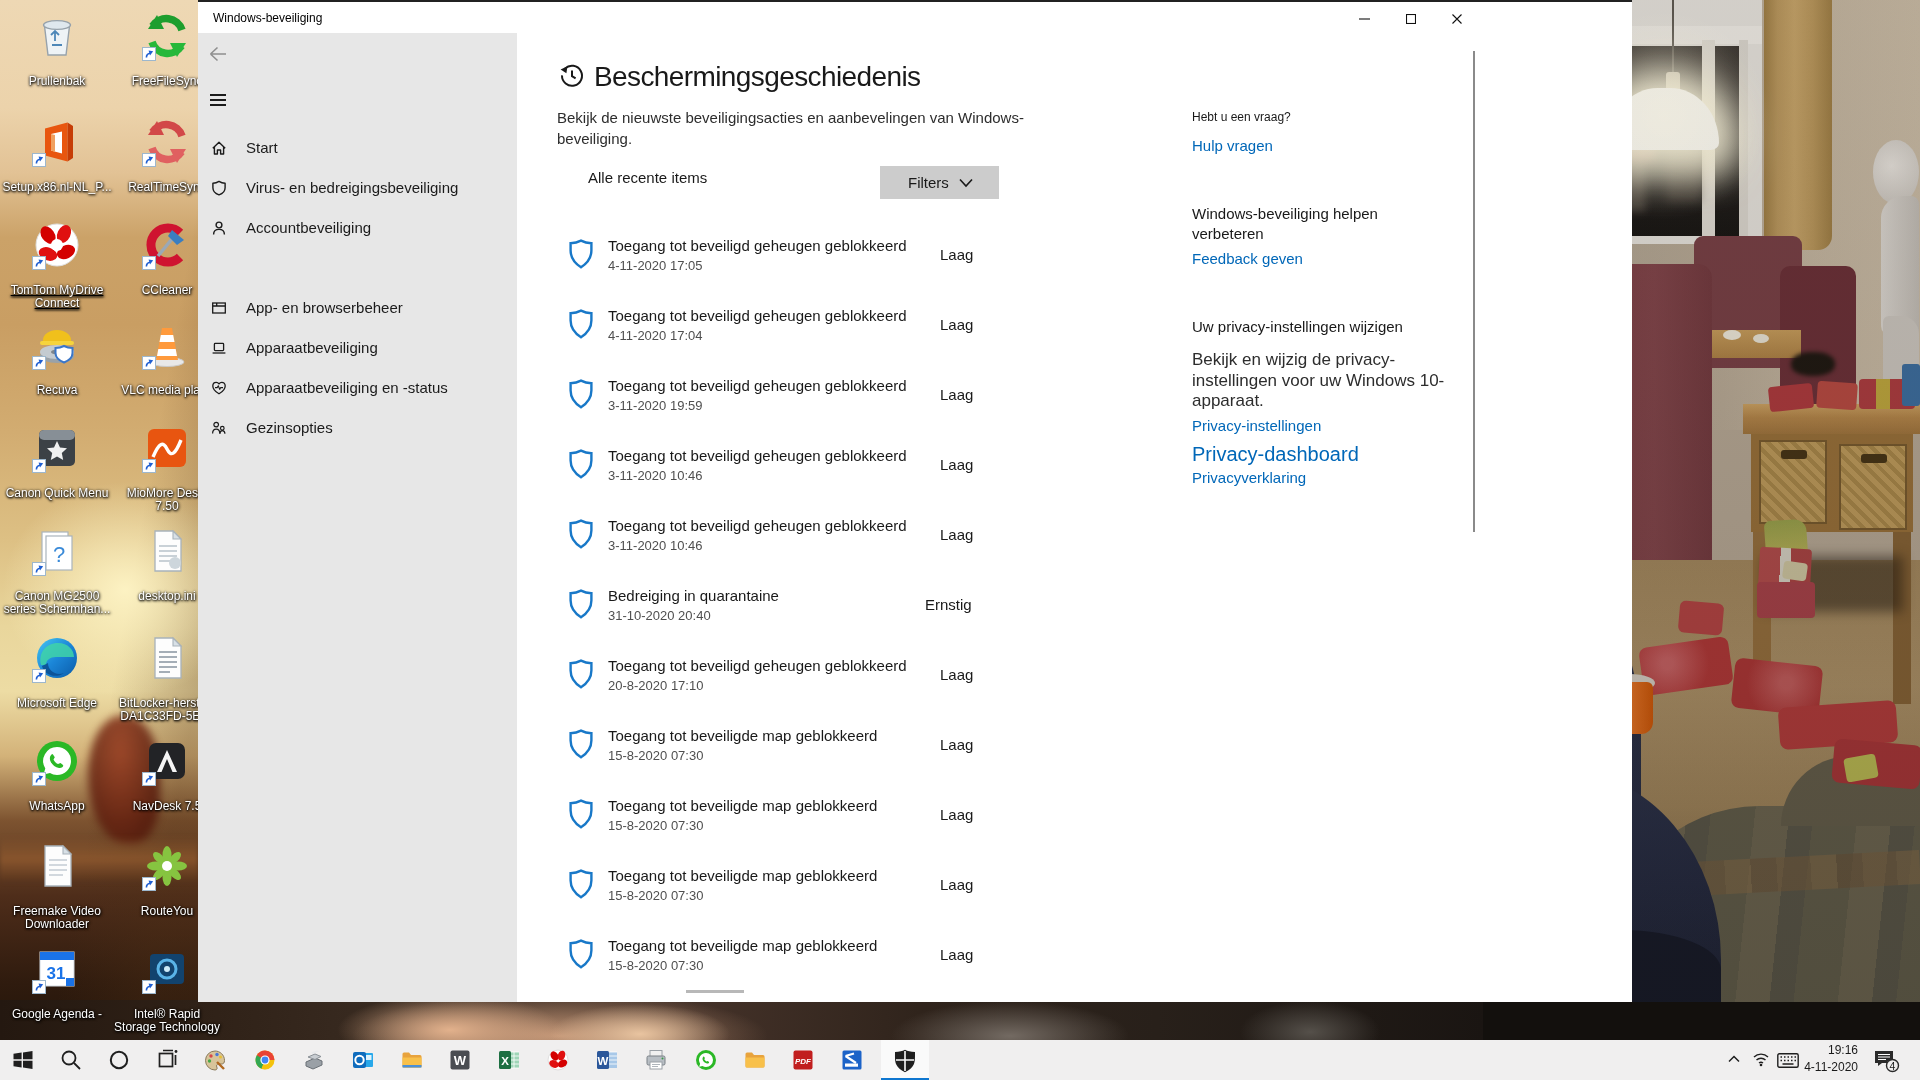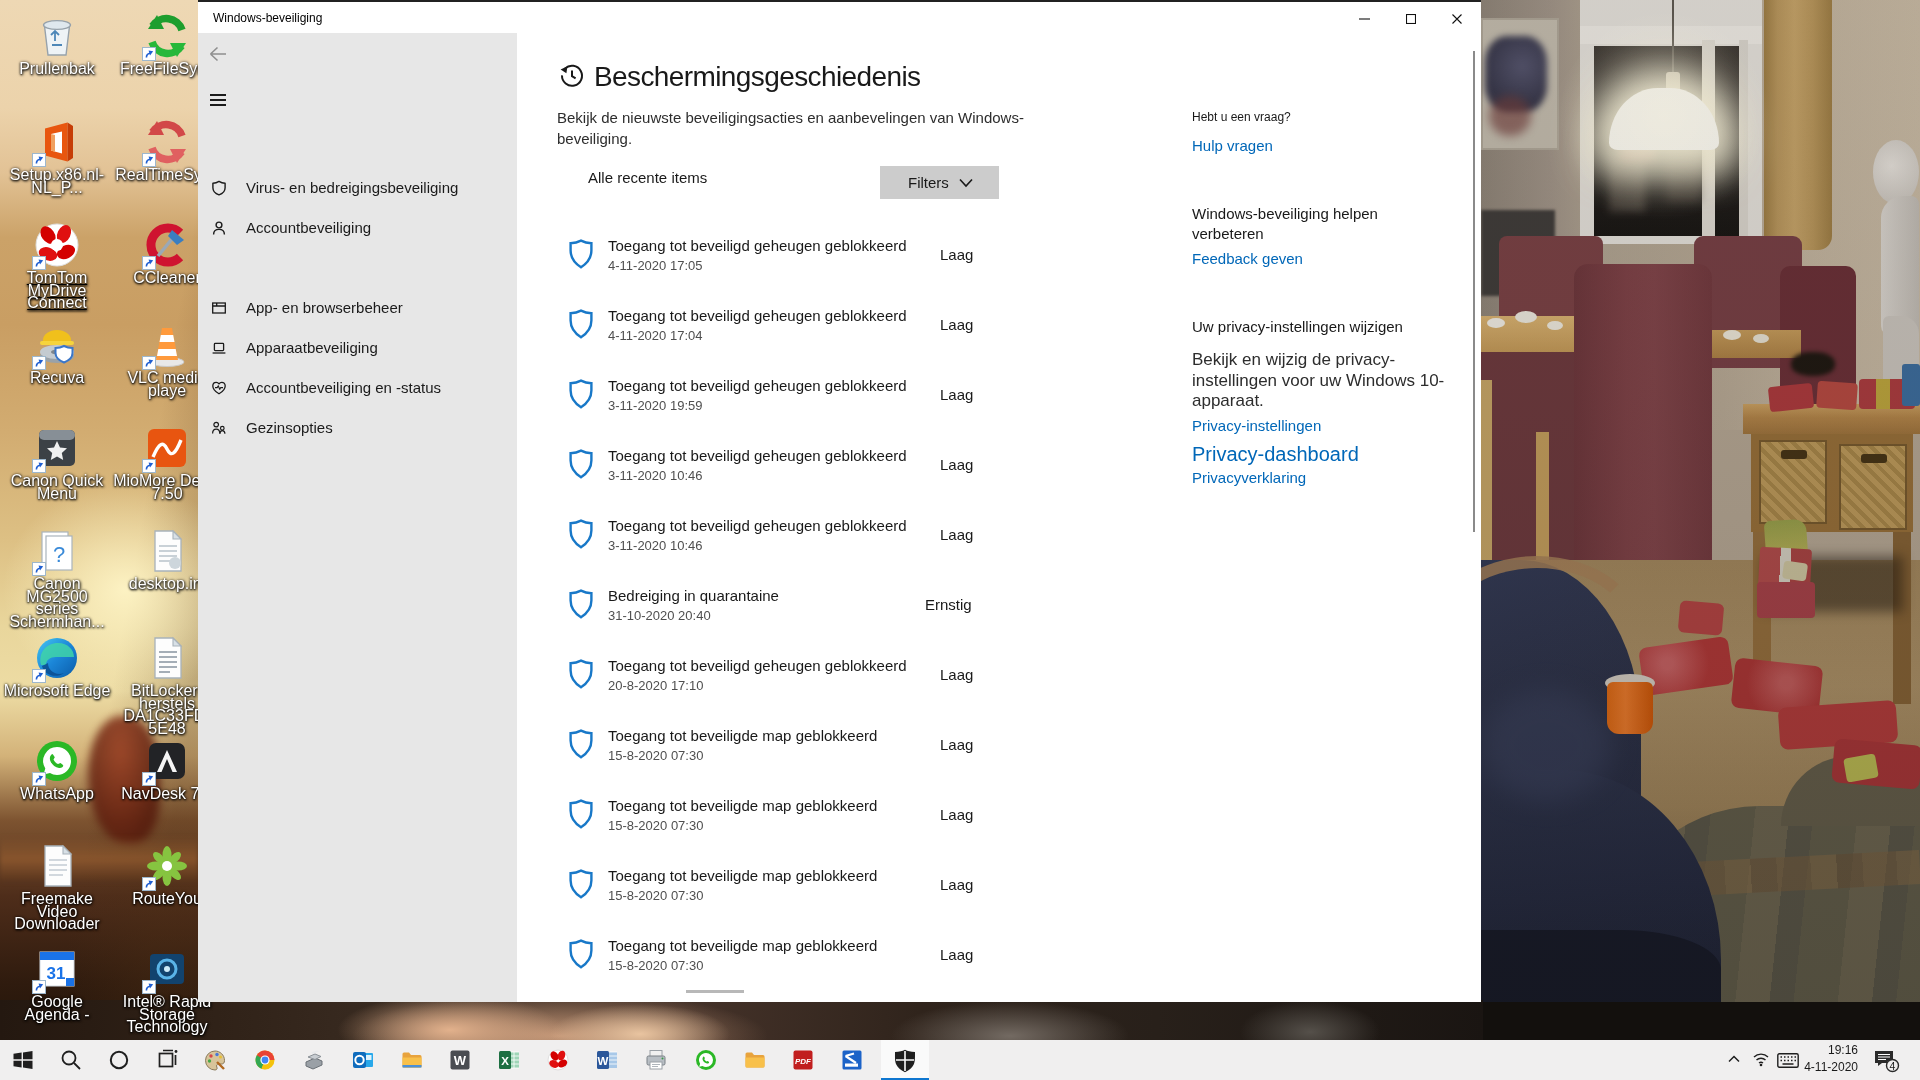--- a/index.html
+++ b/index.html
@@ -28,26 +28,26 @@
       radial-gradient(ellipse 120px 40px at 640px 34px, #e9c4a0, rgba(233,196,160,0) 75%),
       radial-gradient(ellipse 150px 48px at 450px 30px, #e2b18c, rgba(226,177,140,0) 75%),
       radial-gradient(ellipse 260px 55px at 560px 36px, #c59878, rgba(197,152,120,0) 80%),
       linear-gradient(90deg, #241810 0%, #2e2016 12%, #382a20 25%, #46332a 45%, #30241c 62%, #28201a 78%, #1a1512 100%);
   }
   #bg-right { position:absolute; left:1481px; top:0; width:439px; height:1080px; background:#b7a996; overflow:hidden; }
   #bg-right .el { position:absolute; }
   
   .dico { position:absolute; width:110px; text-align:center; }
   .dico .ic { position:relative; width:46px; height:46px; margin:0 auto; }
-  .dico .lbl { margin-top:4px; font-size:16px; line-height:12.5px; color:#fff;
+  .dico .lbl { margin-top:16px; font-size:12px; line-height:12.5px; color:#fff;
     text-shadow:0 1px 2px rgba(0,0,0,.9), 1px 1px 3px rgba(0,0,0,.8), 0 0 3px rgba(0,0,0,.6); }
   .sc { position:absolute; left:-2px; bottom:-2px; width:14px; height:14px; background:#fff;
     border:1px solid #9db7cd; display:flex; align-items:center; justify-content:center; }
   
-  #win { position:absolute; left:198px; top:0; width:1283px; height:1002px; background:#fff;
+  #win { position:absolute; left:198px; top:0; width:1434px; height:1002px; background:#fff;
     border-top:2px solid #212121; }
   #titlebar { position:absolute; left:0; top:0; width:100%; height:31px; background:#fff; }
   #titlebar .t { position:absolute; left:15px; top:9px; font-size:12px; color:#000; }
   #sidebar { position:absolute; left:0; top:31px; width:319px; height:969px; background:#e7e7e7; }
   #content { position:absolute; left:319px; top:31px; width:964px; height:969px; background:#fff; }
   .mi { position:absolute; left:0; width:319px; height:40px; }
   .mi svg { position:absolute; left:13px; top:12px; }
   .mi .mt { position:absolute; left:48px; top:11px; font-size:15px; color:#1b1b1b; white-space:nowrap; }
   .link { color:#0067b8; }
   
@@ -431,20 +431,26 @@
   </div>
   <div id="sidebar">
 
     <svg style="position:absolute;left:11px;top:13px;" width="18" height="16" viewBox="0 0 18 16">
       <path d="M1.5 8 H17 M1.5 8 L8.5 1.5 M1.5 8 L8.5 14.5" stroke="#8f8f8f" stroke-width="1.6" fill="none"></path>
     </svg>
 
     <svg style="position:absolute;left:12px;top:61px;" width="16" height="12" viewBox="0 0 16 12">
       <path d="M0 1 H16 M0 6 H16 M0 11 H16" stroke="#1b1b1b" stroke-width="1.8"></path>
     </svg>
+    <div class="mi" style="top:95px;">
+      <svg width="16" height="16" viewBox="0 0 16 16">
+          <path d="M1.8 8.2 L8 2.2 L14.2 8.2 M3.4 7 V14 H6.4 V10 H9.6 V14 H12.6 V7" stroke="#1b1b1b" stroke-width="1.4" fill="none" stroke-linejoin="round"></path>
+        </svg>
+      <span class="mt">Start</span>
+    </div>
     <div class="mi" style="top:135px;">
       <svg width="16" height="16" viewBox="0 0 16 16">
           <path d="M8 1.4 C10 2.7 12 3.2 14.1 3.2 V7.8 C14.1 11.3 11.6 13.7 8 14.9 C4.4 13.7 1.9 11.3 1.9 7.8 V3.2 C4 3.2 6 2.7 8 1.4 Z" stroke="#1b1b1b" stroke-width="1.4" fill="none" stroke-linejoin="round"></path>
         </svg>
       <span class="mt">Virus- en bedreigingsbeveiliging</span>
     </div>
     <div class="mi" style="top:175px;">
       <svg width="16" height="16" viewBox="0 0 16 16">
           <circle cx="8" cy="5" r="2.9" stroke="#1b1b1b" stroke-width="1.4" fill="none"></circle>
           <path d="M2.6 14.4 C2.6 11 5 9.4 8 9.4 C11 9.4 13.4 11 13.4 14.4" stroke="#1b1b1b" stroke-width="1.4" fill="none"></path>
@@ -463,21 +469,21 @@
           <rect x="3.4" y="3.4" width="9.2" height="7.2" rx="0.8" stroke="#1b1b1b" stroke-width="1.3" fill="none"></rect>
           <path d="M1.6 13 H14.4" stroke="#1b1b1b" stroke-width="1.3"></path>
         </svg>
       <span class="mt">Apparaatbeveiliging</span>
     </div>
     <div class="mi" style="top:335px;">
       <svg width="16" height="16" viewBox="0 0 16 16">
           <path d="M8 13.8 C8 13.8 1.8 10 1.8 5.9 C1.8 3.7 3.4 2.3 5.2 2.3 C6.4 2.3 7.4 3 8 3.9 C8.6 3 9.6 2.3 10.8 2.3 C12.6 2.3 14.2 3.7 14.2 5.9 C14.2 10 8 13.8 8 13.8 Z" stroke="#1b1b1b" stroke-width="1.3" fill="none" stroke-linejoin="round"></path>
           <path d="M4 7.6 H6.3 L7.3 5.8 L8.7 9.4 L9.7 7.6 H12" stroke="#1b1b1b" stroke-width="1.1" fill="none" stroke-linejoin="round"></path>
         </svg>
-      <span class="mt">Accountbeveiliging en -status</span>
+      <span class="mt">Apparaatbeveiliging en -status</span>
     </div>
     <div class="mi" style="top:375px;">
       <svg width="16" height="16" viewBox="0 0 16 16">
           <circle cx="5.2" cy="4.6" r="2.3" stroke="#1b1b1b" stroke-width="1.2" fill="none"></circle>
           <path d="M1.6 13.6 C1.6 10.6 3.2 9.2 5.2 9.2 C7.2 9.2 8.8 10.6 8.8 13.6" stroke="#1b1b1b" stroke-width="1.2" fill="none"></path>
           <circle cx="11.3" cy="8.2" r="1.8" stroke="#1b1b1b" stroke-width="1.2" fill="none"></circle>
           <path d="M8.9 13.8 C8.9 11.6 10 10.6 11.3 10.6 C12.7 10.6 13.9 11.6 13.9 13.8" stroke="#1b1b1b" stroke-width="1.2" fill="none"></path>
         </svg>
       <span class="mt">Gezinsopties</span>
     </div>

